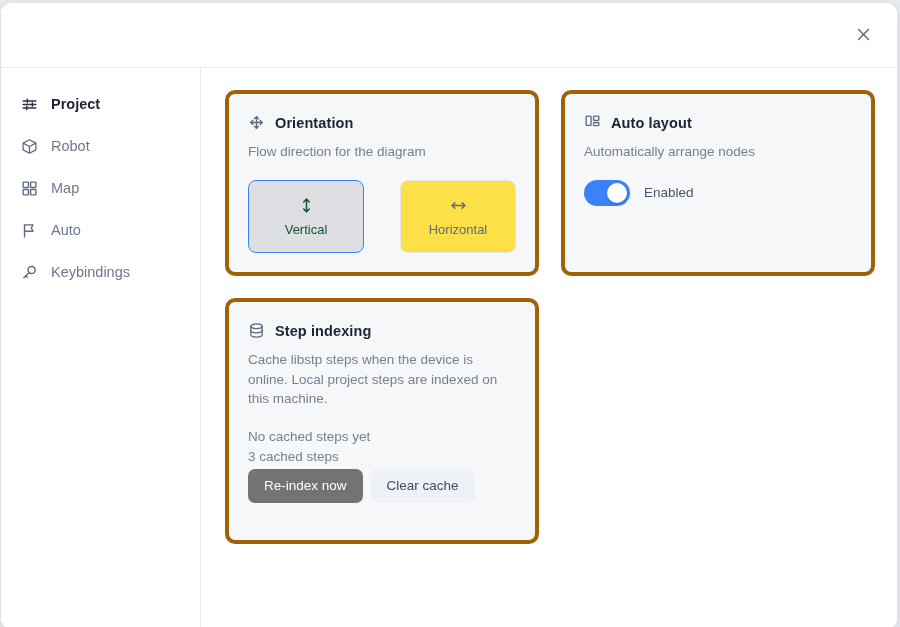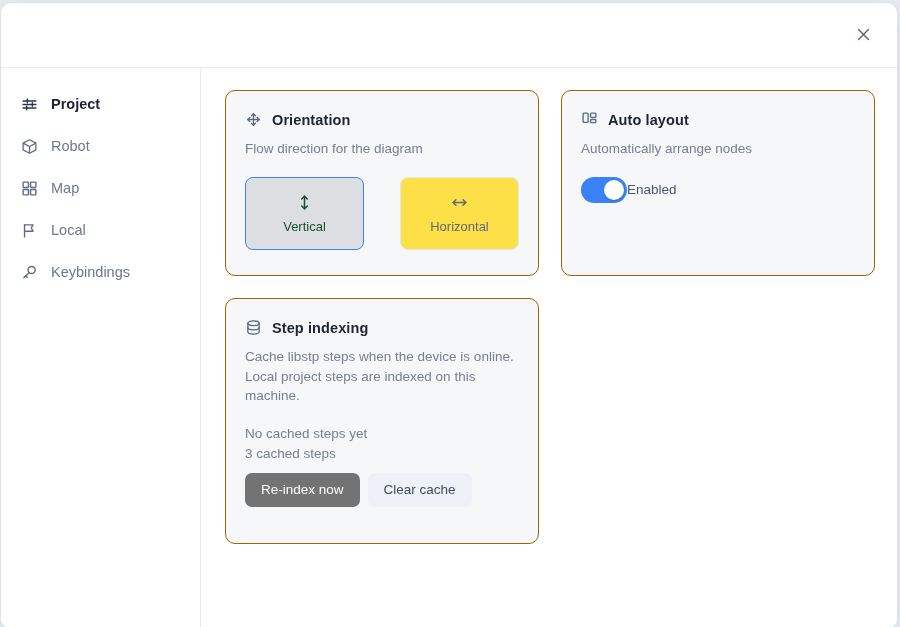--- a/index.html
+++ b/index.html
@@ -80,21 +80,21 @@
   }
   #card-grid {
     display: grid;
     grid-template-columns: 314px 314px;
     gap: 22px 22px;
     align-content: start;
   }
 
   .card {
     background: #f6f7f9;
-    border: 1px solid #a16207;
+    border: 4px solid #a16207;
     border-radius: 10px;
     padding: 20px 19px 8px 19px;
   }
   #card-orientation { min-height: 186px; }
   #card-autolayout  { min-height: 186px; }
   #card-stepindex   { min-height: 246px; }
 
   .card-title-row {
     display: flex; align-items: center; gap: 10px;
     margin-bottom: 11px;
@@ -130,21 +130,21 @@
   }
   .seg-btn.selected {
     border: 1.5px solid #3b82f6;
     background: #dcdee1;
     color: #14532d;
   }
   .seg-btn .seg-ico { display: flex; color: inherit; }
   .seg-btn:not(.selected) { background: #fde047; margin-left: 24px; }
 
   
-  .toggle-row { display: flex; align-items: center; }
+  .toggle-row { display: flex; align-items: center; gap: 14px; }
   .toggle {
     width: 46px; height: 26px;
     border-radius: 13px;
     background: #3b82f6;
     position: relative;
     cursor: pointer;
     border: none;
     flex: 0 0 46px;
   }
   .toggle .knob {
@@ -154,21 +154,21 @@
     border-radius: 50%;
     background: #fff;
     box-shadow: 0 1px 2px rgba(0,0,0,0.18);
   }
   .toggle-label { font-size: 13.5px; color: #4b5costume; color: #4a5568; }
 
   
   .status-block {
     font-size: 13.5px; color: #76808f;
     line-height: 20px;
-    margin-bottom: 9px;
+    margin-bottom: 2px;
   }
   .btn-row { display: flex; gap: 8px; align-items: center; }
   .btn {
     font-size: 13.5px;
     border-radius: 7px;
     cursor: pointer;
     border: 1px solid transparent;
     padding: 0 15px;
     height: 34px;
     display: inline-flex; align-items: center; justify-content: center;
@@ -234,21 +234,21 @@
         <span>Map</span>
       </div>
 
       <div class="nav-item">
         <span class="nav-ico">
           <svg width="17" height="17" viewBox="0 0 24 24" fill="none" stroke="currentColor" stroke-width="2" stroke-linecap="round" stroke-linejoin="round">
             <path d="M5 21V4"></path>
             <path d="M5 4h12l-2.5 4.5L17 13H5"></path>
           </svg>
         </span>
-        <span>Local</span>
+        <span>Auto</span>
       </div>
 
       <div class="nav-item">
         <span class="nav-ico">
           <svg width="17" height="17" viewBox="0 0 24 24" fill="none" stroke="currentColor" stroke-width="2" stroke-linecap="round">
             <circle cx="15" cy="8.5" r="5"></circle>
             <path d="M11.3 12.2 4 19.5"></path>
             <path d="M6.8 16.7 8.8 18.7"></path>
           </svg>
         </span>

